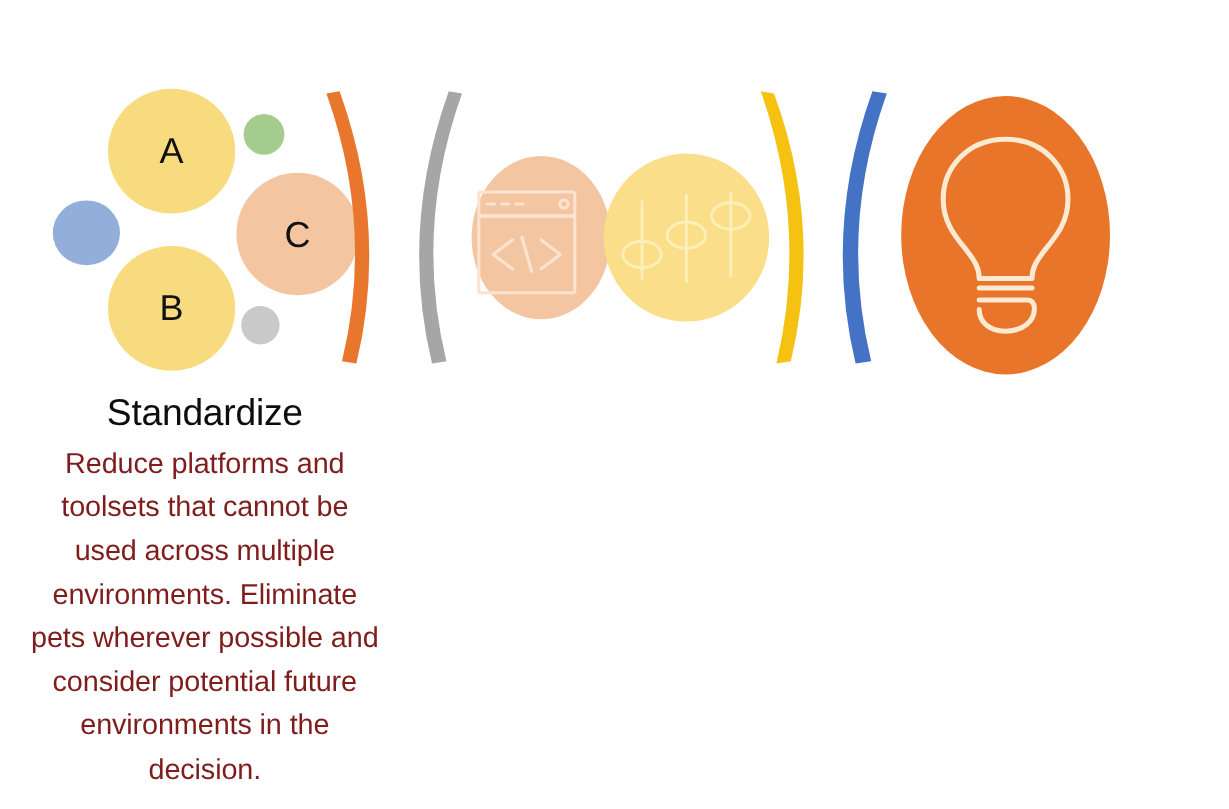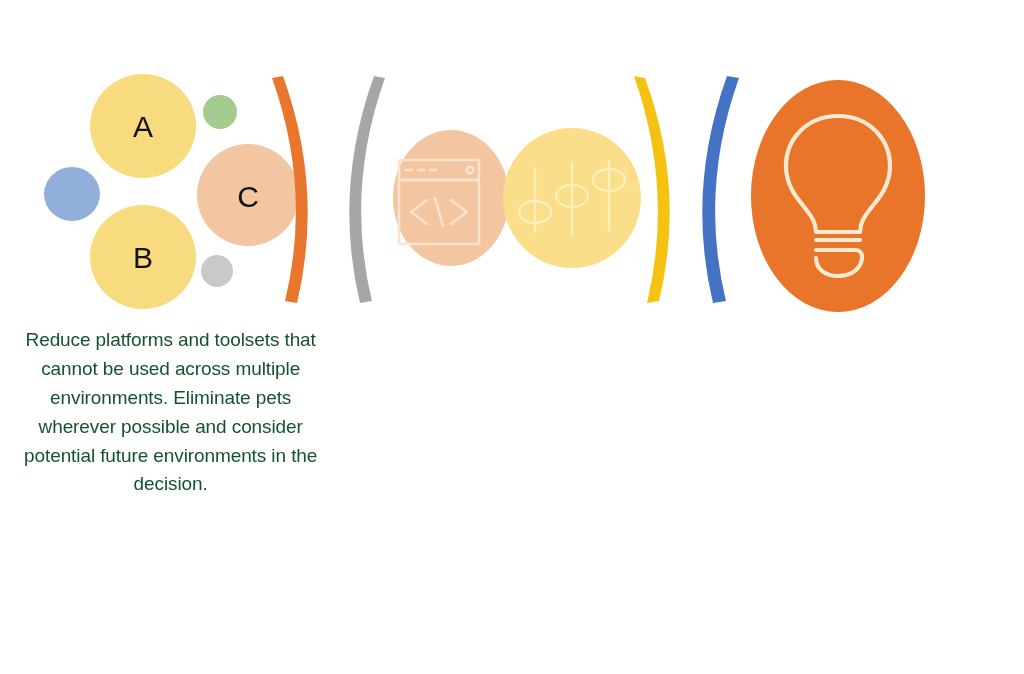--- a/index.html
+++ b/index.html
@@ -56,23 +56,23 @@
     font-family: "Liberation Sans", sans-serif;
     font-size: 31px;
     font-weight: 400;
     color: #0d0d0d;
     line-height: 1.18;
     margin: 0 0 6px 0;
     letter-spacing: -0.2px;
   }
   .col-body {
     font-family: "Liberation Sans", sans-serif;
-    font-size: 19px;
+    font-size: 24px;
     font-weight: 400;
-    color: #14532d;
+    color: #7f1d1d;
     line-height: 1.52;
     margin: 0;
     letter-spacing: -0.1px;
   }
   .col-1 .col-body { padding: 0 4px; }
   .col-2 .col-body { padding: 0 8px; }
   .col-3 .col-body { padding: 0 10px; }
 </style>
 </head>
 <body>
@@ -154,20 +154,21 @@
                    C 824 276 816 268 816 258"></path>
         </g>
       </g>
 
     </svg>
   </div>
 
   <div class="columns">
 
     <div class="column col-1">
+      <h2 class="col-heading">Standardize</h2>
       <p class="col-body">Reduce platforms and toolsets that cannot be used across multiple environments. Eliminate pets wherever possible and consider potential future environments in the decision.</p>
     </div>
 
 
 
   </div>
 
 </div>
 
 </body></html>

